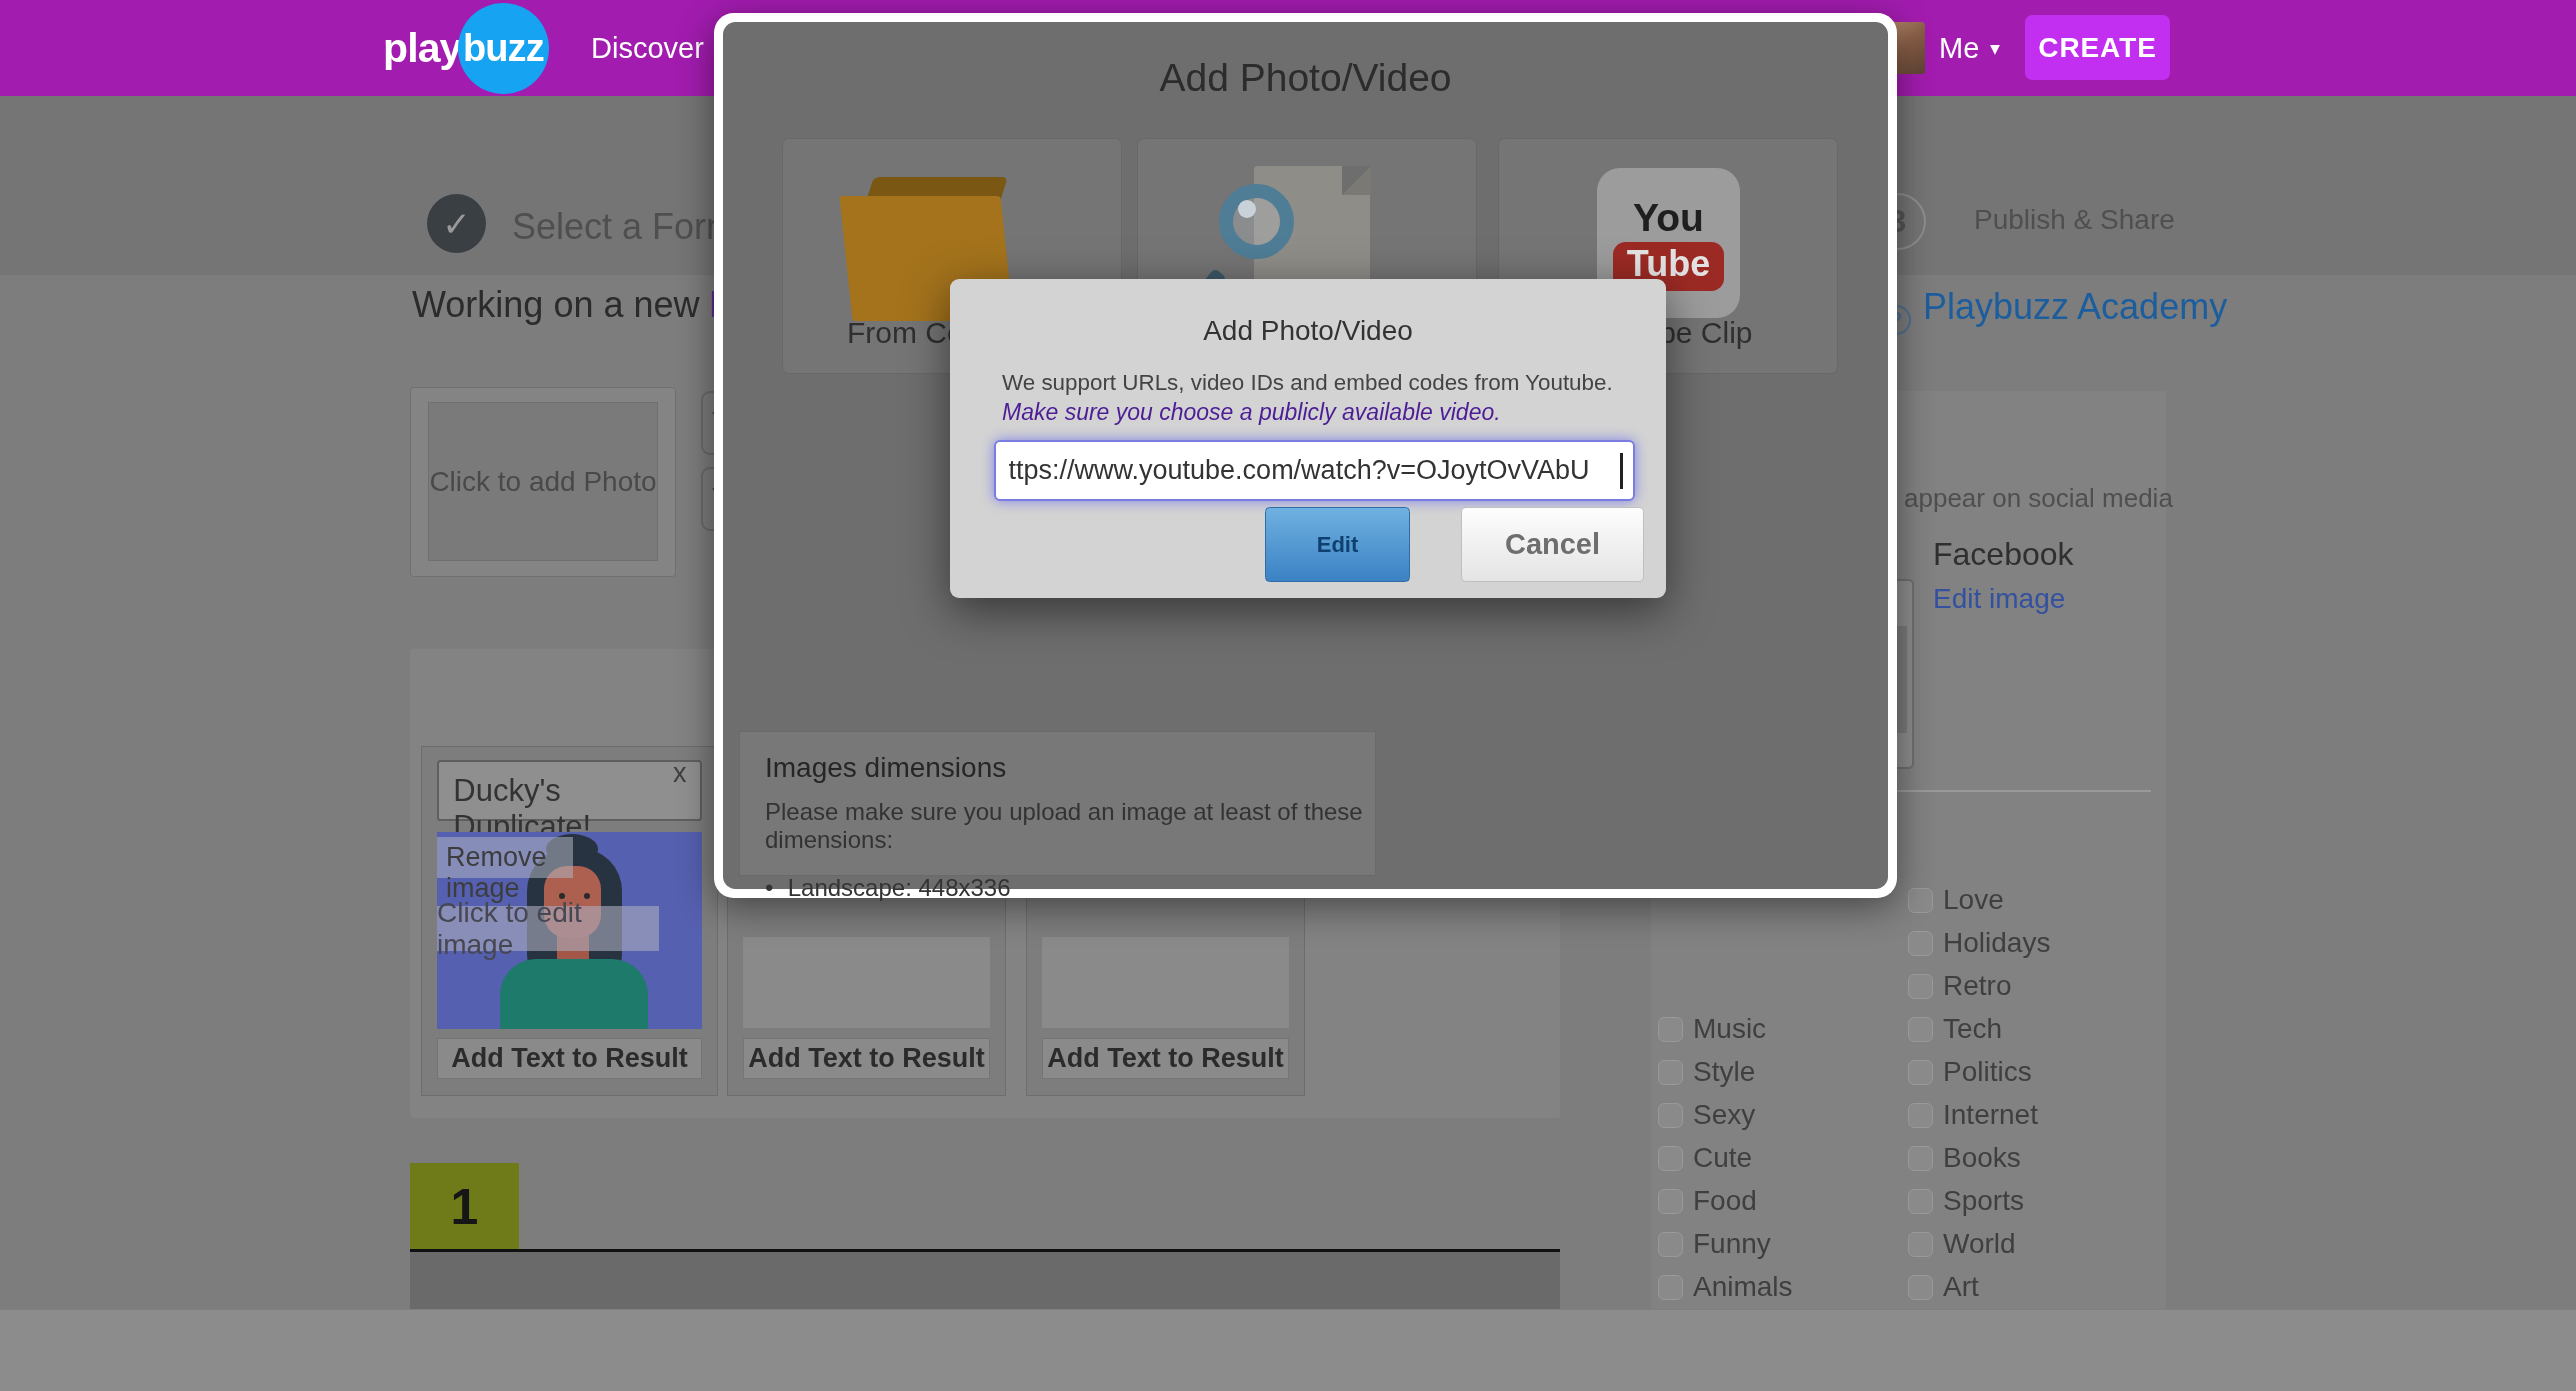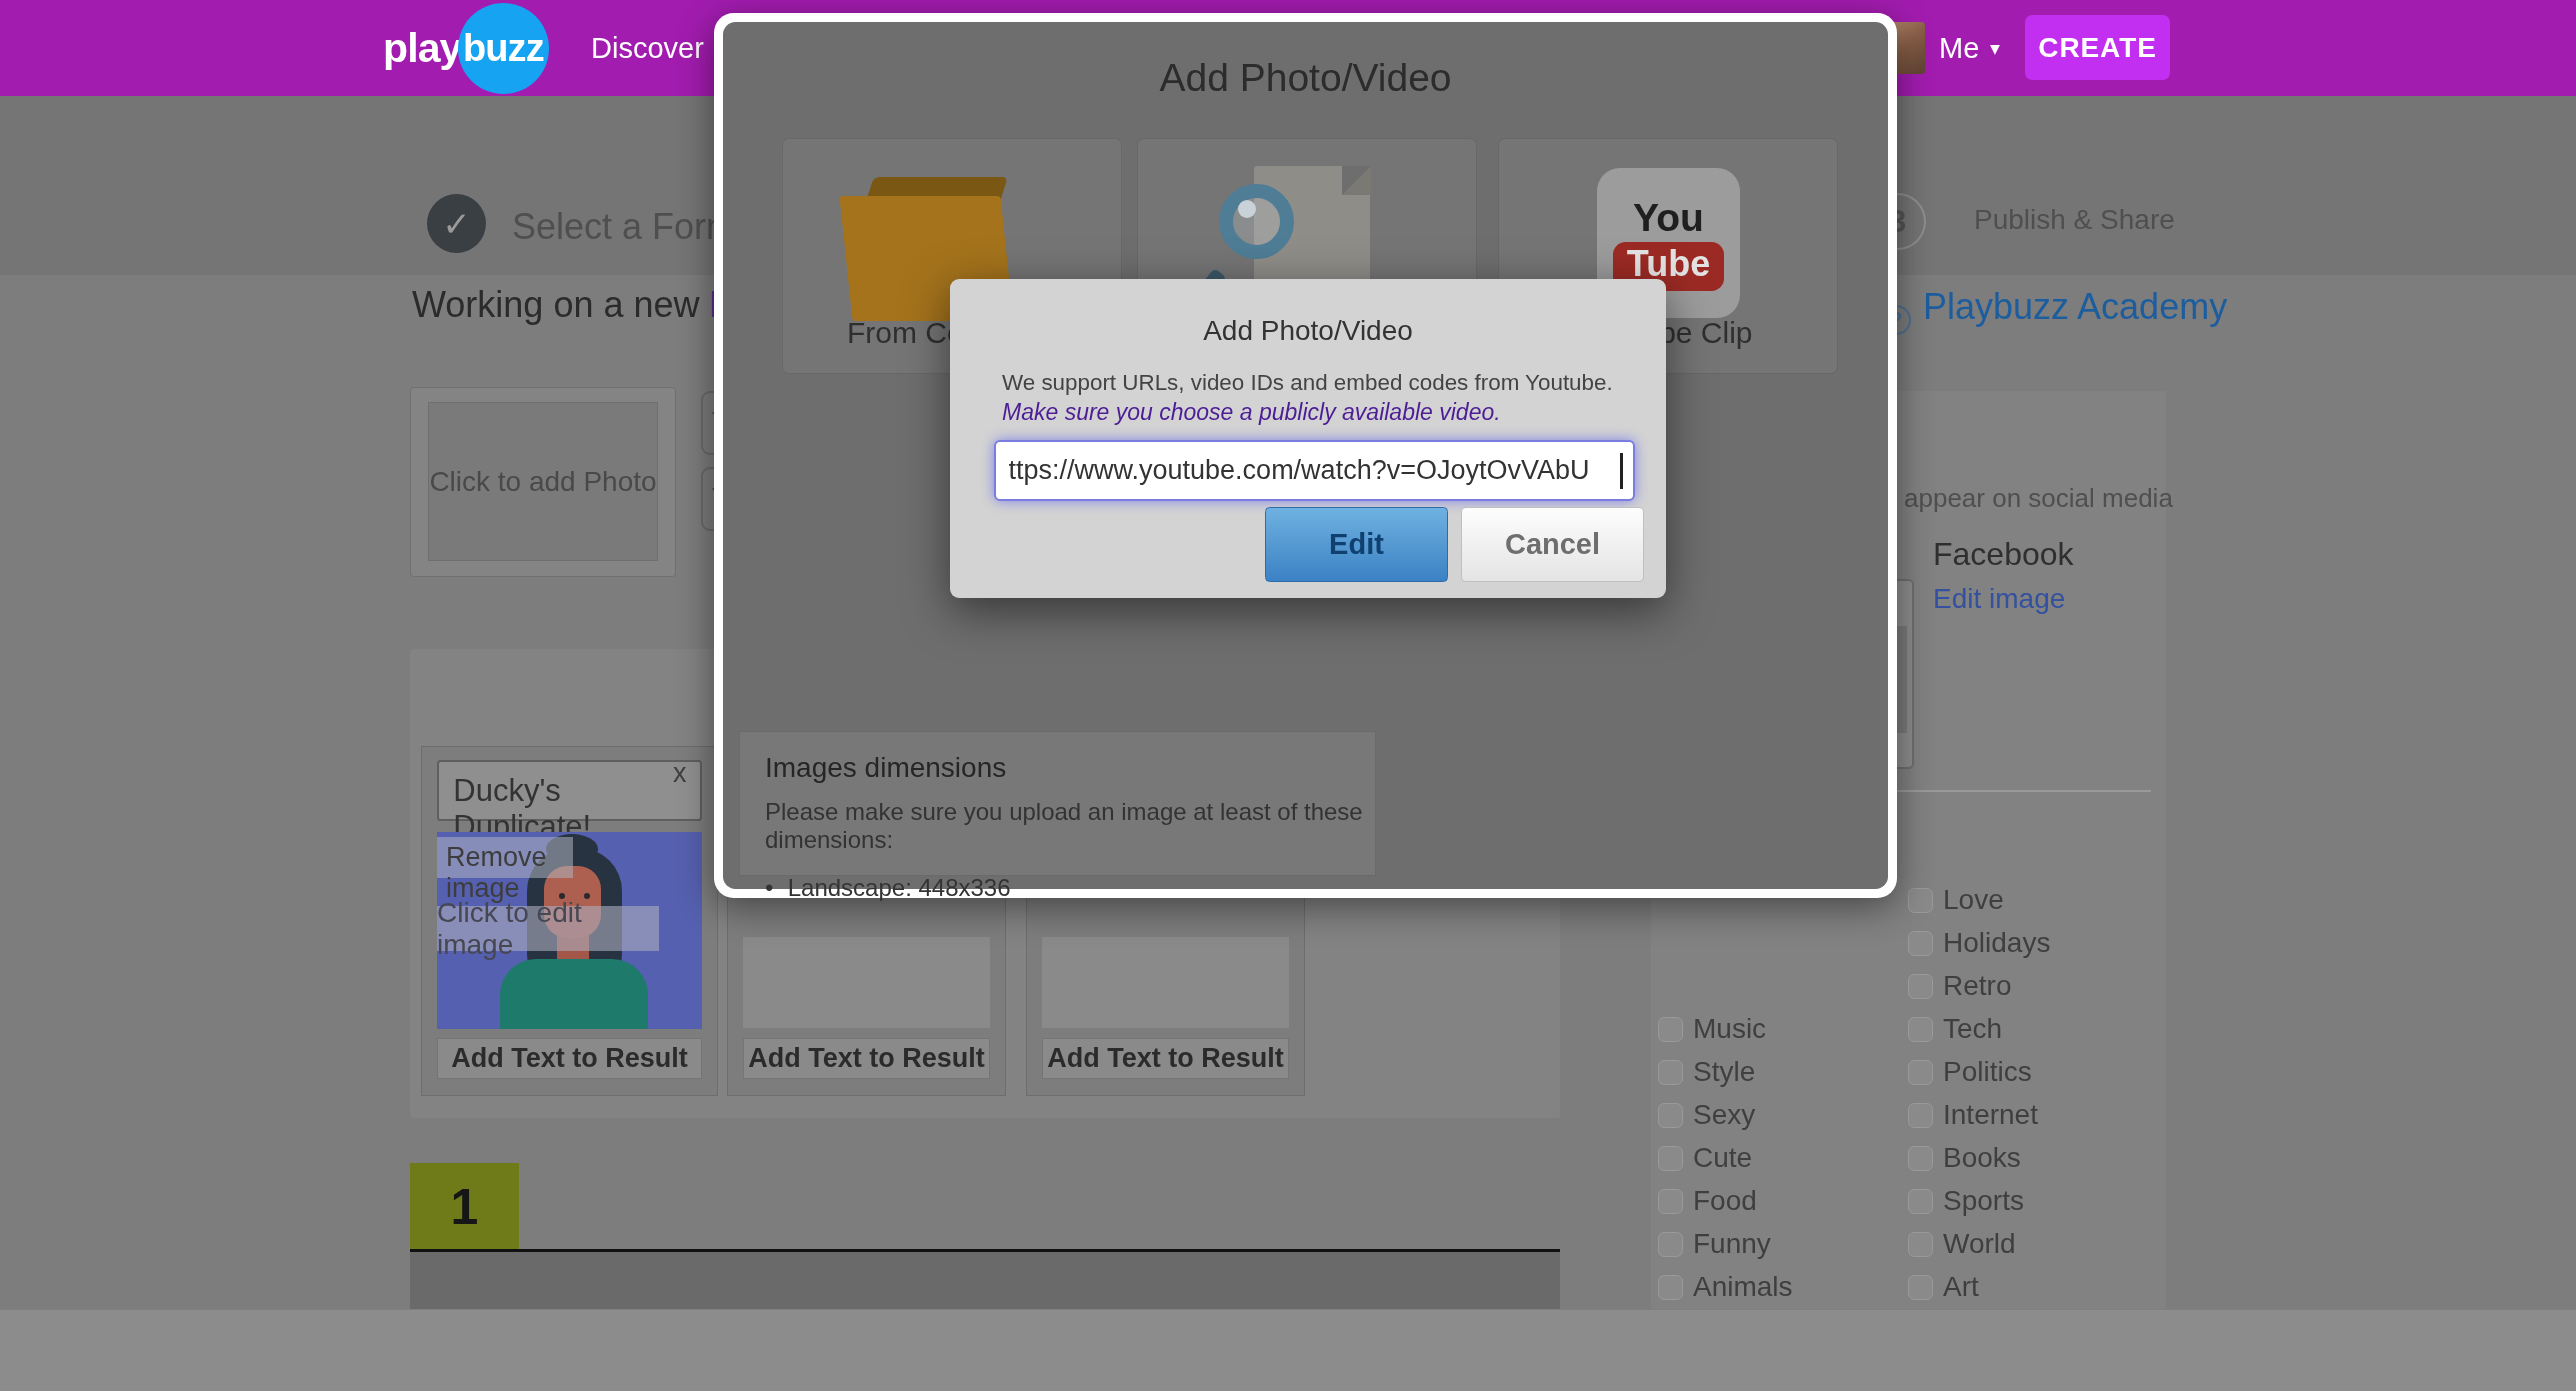--- a/index.html
+++ b/index.html
@@ -114,21 +114,21 @@
   #dim-bullet { font-size:24px; color:#333; margin-top:19.7px; }
   #dim-bullet::before { content:"•"; margin-right:14.3px; }
 
   
   #dialog { left:950px; top:279px; width:716px; height:319px; background:#d3d3d3; border-radius:9px; box-shadow:0 12.5px 45px rgba(0,0,0,0.5); z-index:30; }
   #dialog-title { position:absolute; left:0; top:36px; width:100%; text-align:center; font-size:28px; color:#333; }
   #dialog-line1 { position:absolute; left:52px; top:91px; font-size:22.4px; color:#444; }
   #dialog-line2 { position:absolute; left:52px; top:120px; font-size:23px; color:#4c1d95;font-style:italic; }
   #url-input { position:absolute; left:44px; top:161px; width:641px; height:61px; background:#fff; border:2.7px solid #7a7ce0; border-radius:6px; box-shadow:0 0 12.5px #8183e8; font-family:"Liberation Sans",sans-serif; font-size:27px; color:#333; padding:0 12.5px; outline:none; }
   #url-caret { position:absolute; left:670px; top:174px; width:2.7px; height:36px; background:#222; }
-  #edit-btn { position:absolute; left:315px; top:228px; width:183px; height:75px; background:linear-gradient(#6fb1e0,#3b82c4); border:1.8px solid #2f6ba6; border-radius:4.5px; color:#10406f; font-size:29px; font-weight:bold; display:flex; align-items:center; justify-content:center; }
+  #edit-btn { position:absolute; left:315px; top:228px; width:145px; height:75px; background:linear-gradient(#6fb1e0,#3b82c4); border:1.8px solid #2f6ba6; border-radius:4.5px; color:#10406f; font-size:22px; font-weight:bold; display:flex; align-items:center; justify-content:center; }
   #cancel-btn { position:absolute; left:511px; top:228px; width:183px; height:75px; background:linear-gradient(#fdfdfd,#e4e4e4); border:1.8px solid #bfbfbf; border-radius:4.5px; color:#6e6e6e; font-size:29px; font-weight:bold; display:flex; align-items:center; justify-content:center; }
 </style>
 </head>
 <body>
 
 <div id="page-bg" class="abs">
   <div id="header-band" class="abs"></div>
 
   <div id="step1-circle" class="abs">✓</div>
   <div id="step1-label" class="abs">Select a Format</div>

